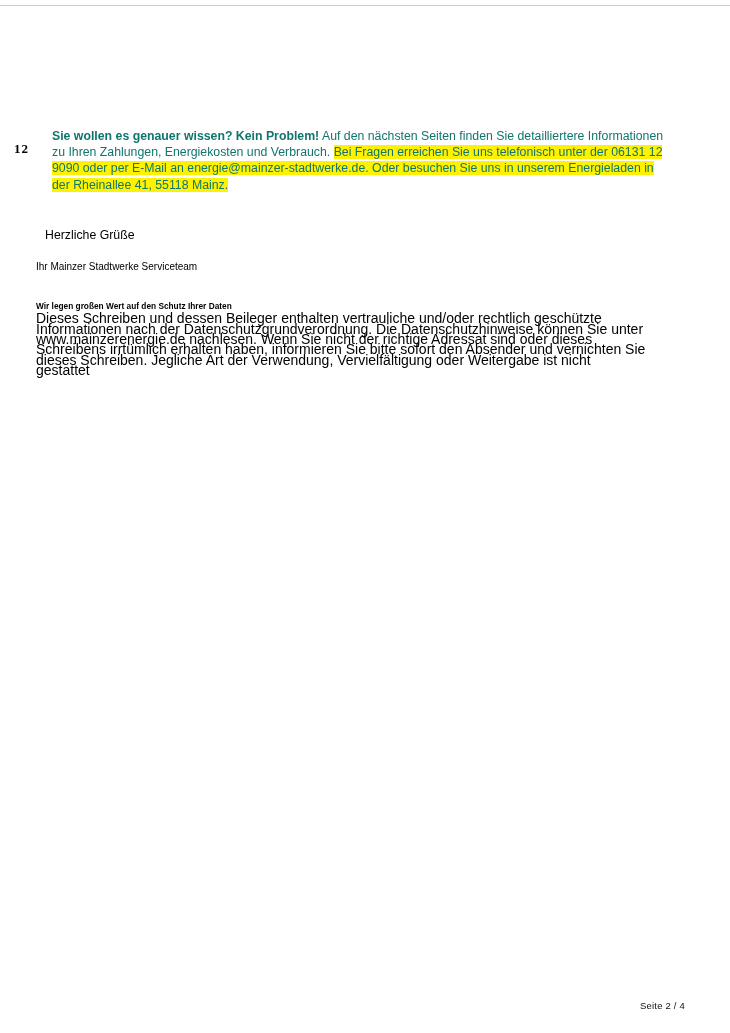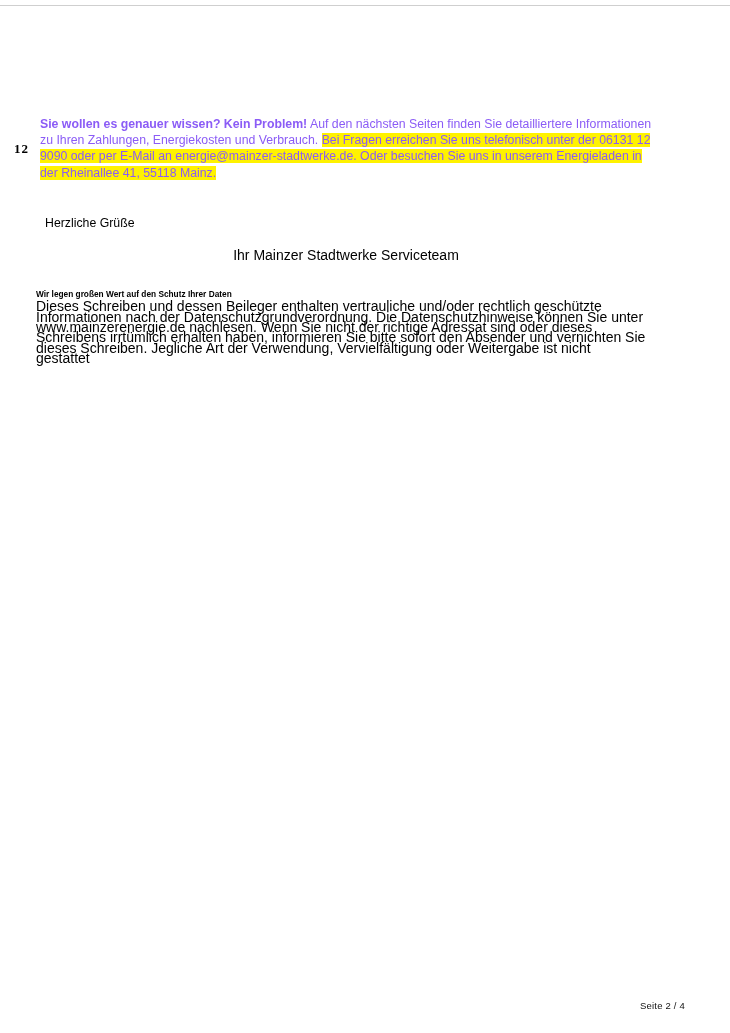--- a/index.html
+++ b/index.html
@@ -40,22 +40,22 @@
   }
   .content {
     position: absolute;
     left: 36px;
     top: 112px;
     width: 620px;
   }
   .para {
     font-size: 12.3px;
     line-height: 16.2px;
-    color: #8b5cf6;
-    margin: 4px;
+    color: #0f766e;
+    margin: 16px;
   }
   .para.intro {
     width: 615px;
   }
   .bold {
     font-weight: bold;
   }
   .hl {
     background: #fff200;
     box-decoration-break: clone;
@@ -66,23 +66,22 @@
     width: 613px;
   }
   .greeting {
     margin-top: 34px;
     font-size: 12.3px;
     line-height: 16.2px;
     margin-left: 9px;
   }
   .signoff {
     margin-top: 16px;
-    font-size: 14px;
+    font-size: 10px;
     line-height: 16.2px;
-    text-align: center;
   }
   .legal {
     margin-top: 26px;
     width: 612px;
   }
   .legal-title {
     font-size: 8.3px;
     font-weight: bold;
     line-height: 11px;
     margin: 0 0 1px 0;

